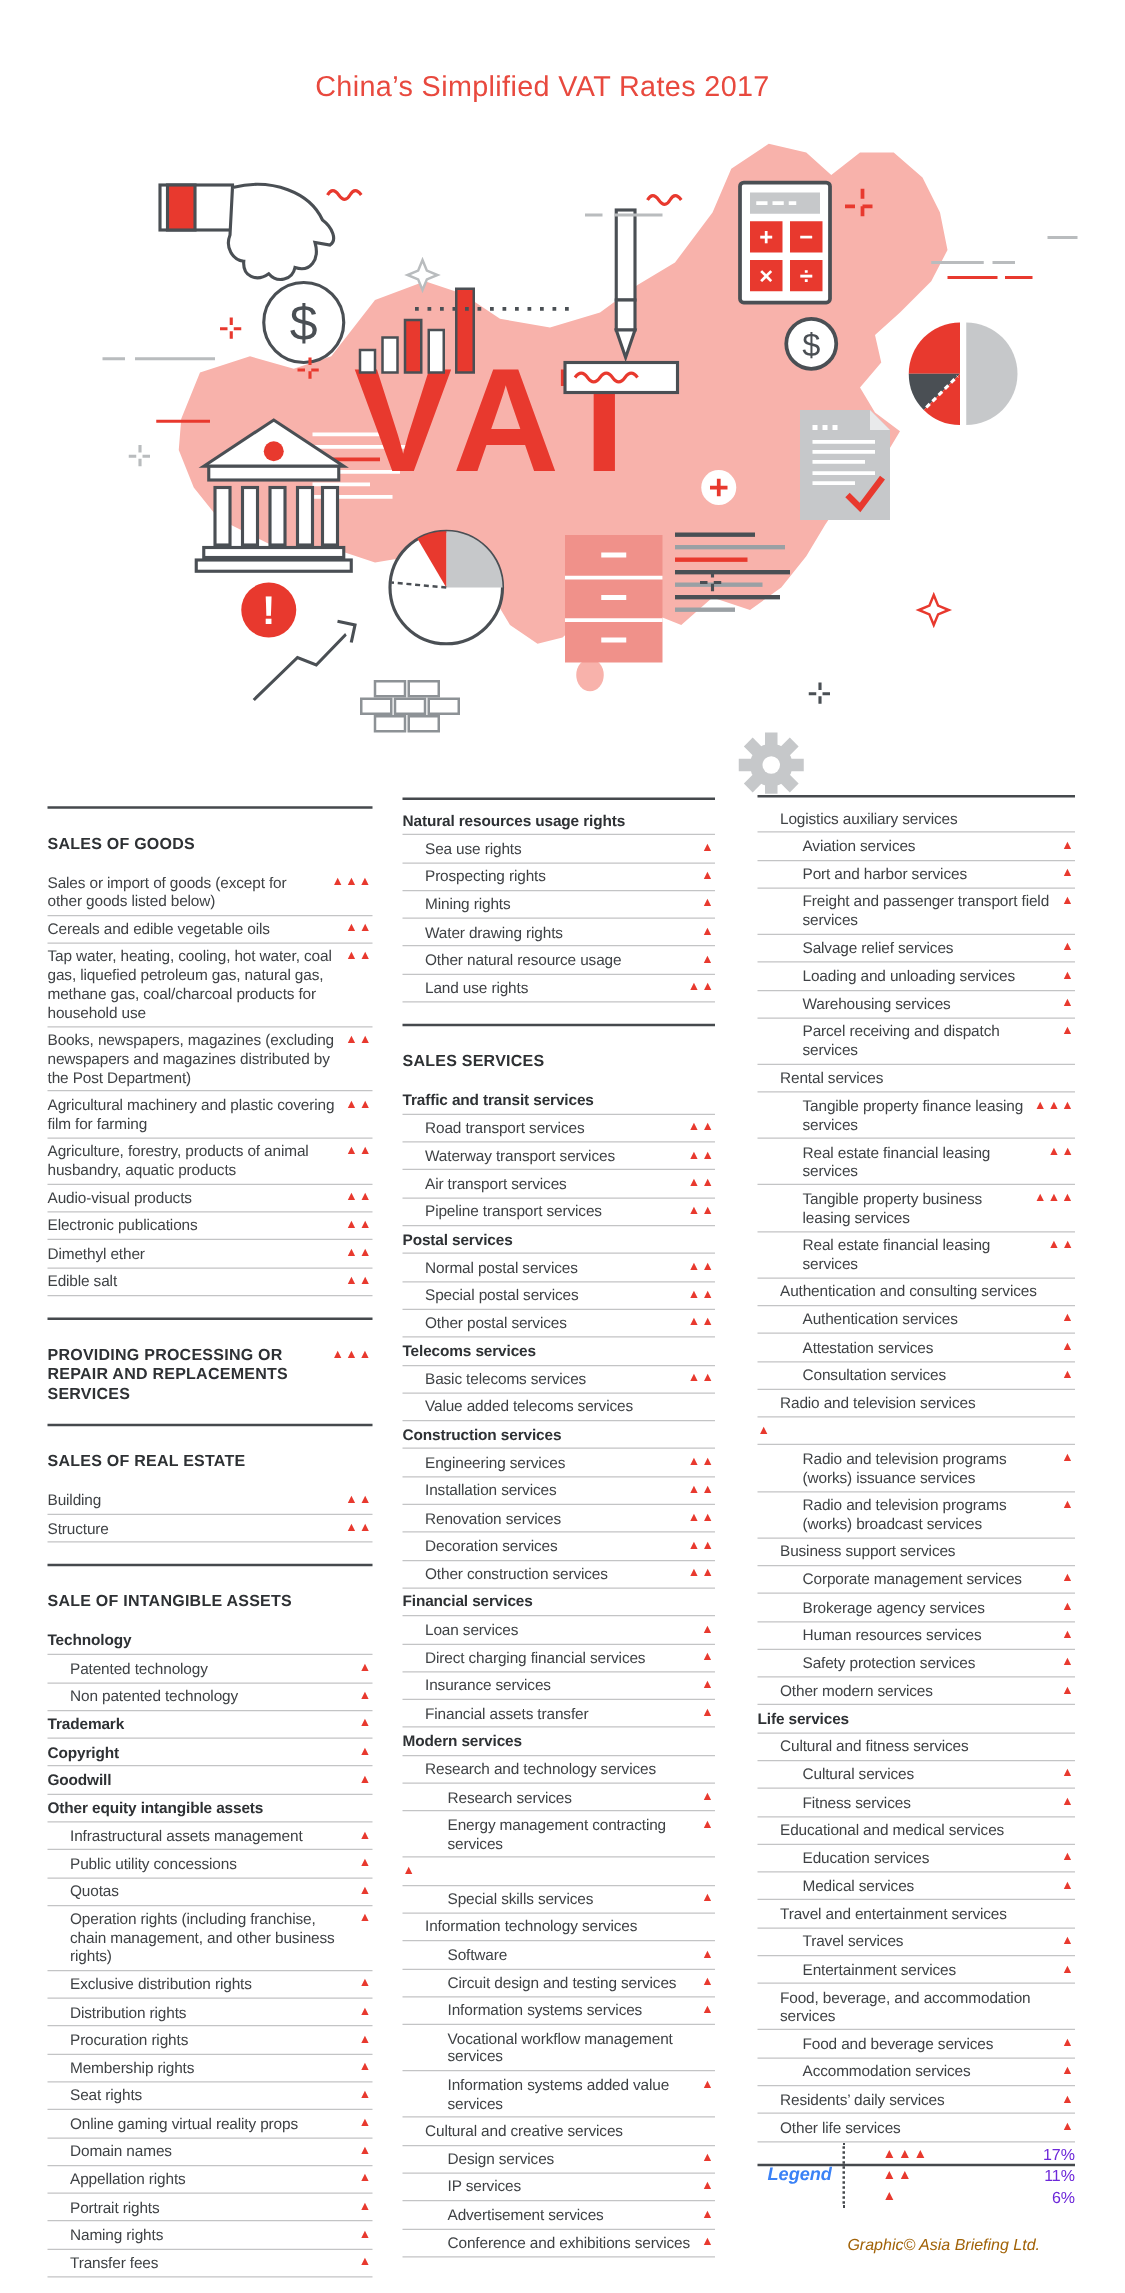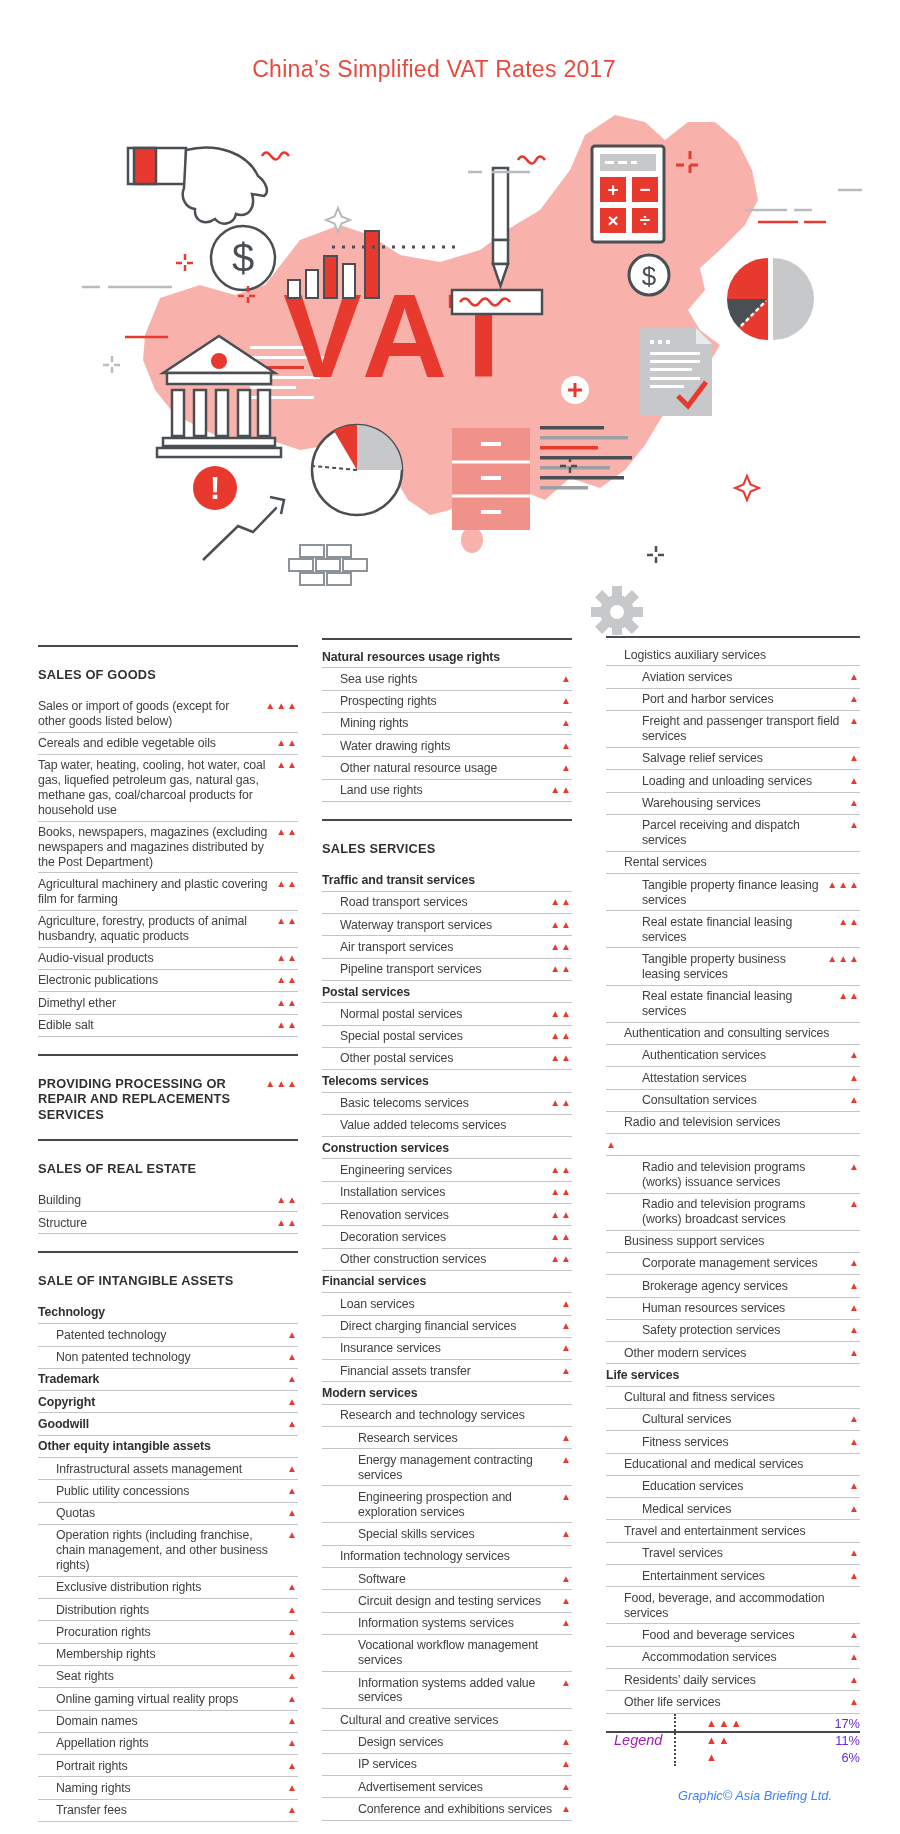--- a/index.html
+++ b/index.html
@@ -15,27 +15,27 @@
   .col > :first-child{margin-top:0;}
   .sec-head{display:flex;justify-content:space-between;gap:6px;margin:20px 0 13px;font-weight:bold;font-size:12.8px;line-height:15.5px;color:#2e3134;letter-spacing:.2px;}
   .row{display:flex;justify-content:space-between;align-items:flex-start;gap:6px;border-bottom:1px solid #c3c4c5;padding:3.5px 0 3px;font-size:12.3px;line-height:14.8px;color:#3f4245;letter-spacing:-0.1px;}
   .row .lbl{flex:1 1 auto;}
   .row.bold{font-weight:bold;color:#2e3134;}
   .lvl1 .lbl{padding-left:18px;}
   .lvl2 .lbl{padding-left:36px;}
   .tri{flex:0 0 auto;color:#e8392e;font-size:10px;line-height:14.8px;letter-spacing:1px;white-space:nowrap;}
   .sec-head .tri{line-height:15.5px;}
   .legend{position:absolute;left:614px;top:1714px;width:246px;display:flex;align-items:center;}
-  .legend-label{font-style:italic;font-weight:normal;font-size:14.5px;color:#a21caf;width:60px;}
+  .legend-label{font-style:italic;font-weight:bold;font-size:14.5px;color:#3b82f6;width:60px;}
   .legend-dots{border-left:2.5px dotted #45494d;height:52px;}
   .legend-rows{flex:1;padding-left:30px;}
   .legend-row{display:flex;justify-content:space-between;align-items:center;height:17px;}
   .legend-row .tri{font-size:11px;letter-spacing:1.5px;}
   .legend-row .val{font-size:12.8px;color:#6d28d9;}
-  .credit{position:absolute;top:1788px;right:36px;font-style:italic;font-size:12.8px;color:#3b82f6;}
+  .credit{position:absolute;top:1788px;right:36px;font-style:italic;font-size:12.8px;color:#a16207;}
 </style>
 </head>
 <body>
 
 <div class="page">
 
   <div class="title">China’s Simplified VAT Rates 2017</div>
 
   <svg class="illo" width="900" height="545" viewBox="0 0 900 545">
 
@@ -498,21 +498,20 @@
       </div>
       <div class="row lvl2">
         <span class="lbl">Research services</span>
         <span class="tri">▲</span>
       </div>
       <div class="row lvl2">
         <span class="lbl">Energy management contracting services</span>
         <span class="tri">▲</span>
       </div>
       <div class="row lvl2">
-        <span class="lbl">Engineering prospection and exploration services</span>
         <span class="tri">▲</span>
       </div>
       <div class="row lvl2">
         <span class="lbl">Special skills services</span>
         <span class="tri">▲</span>
       </div>
       <div class="row lvl1">
         <span class="lbl">Information technology services</span>
       </div>
       <div class="row lvl2">

